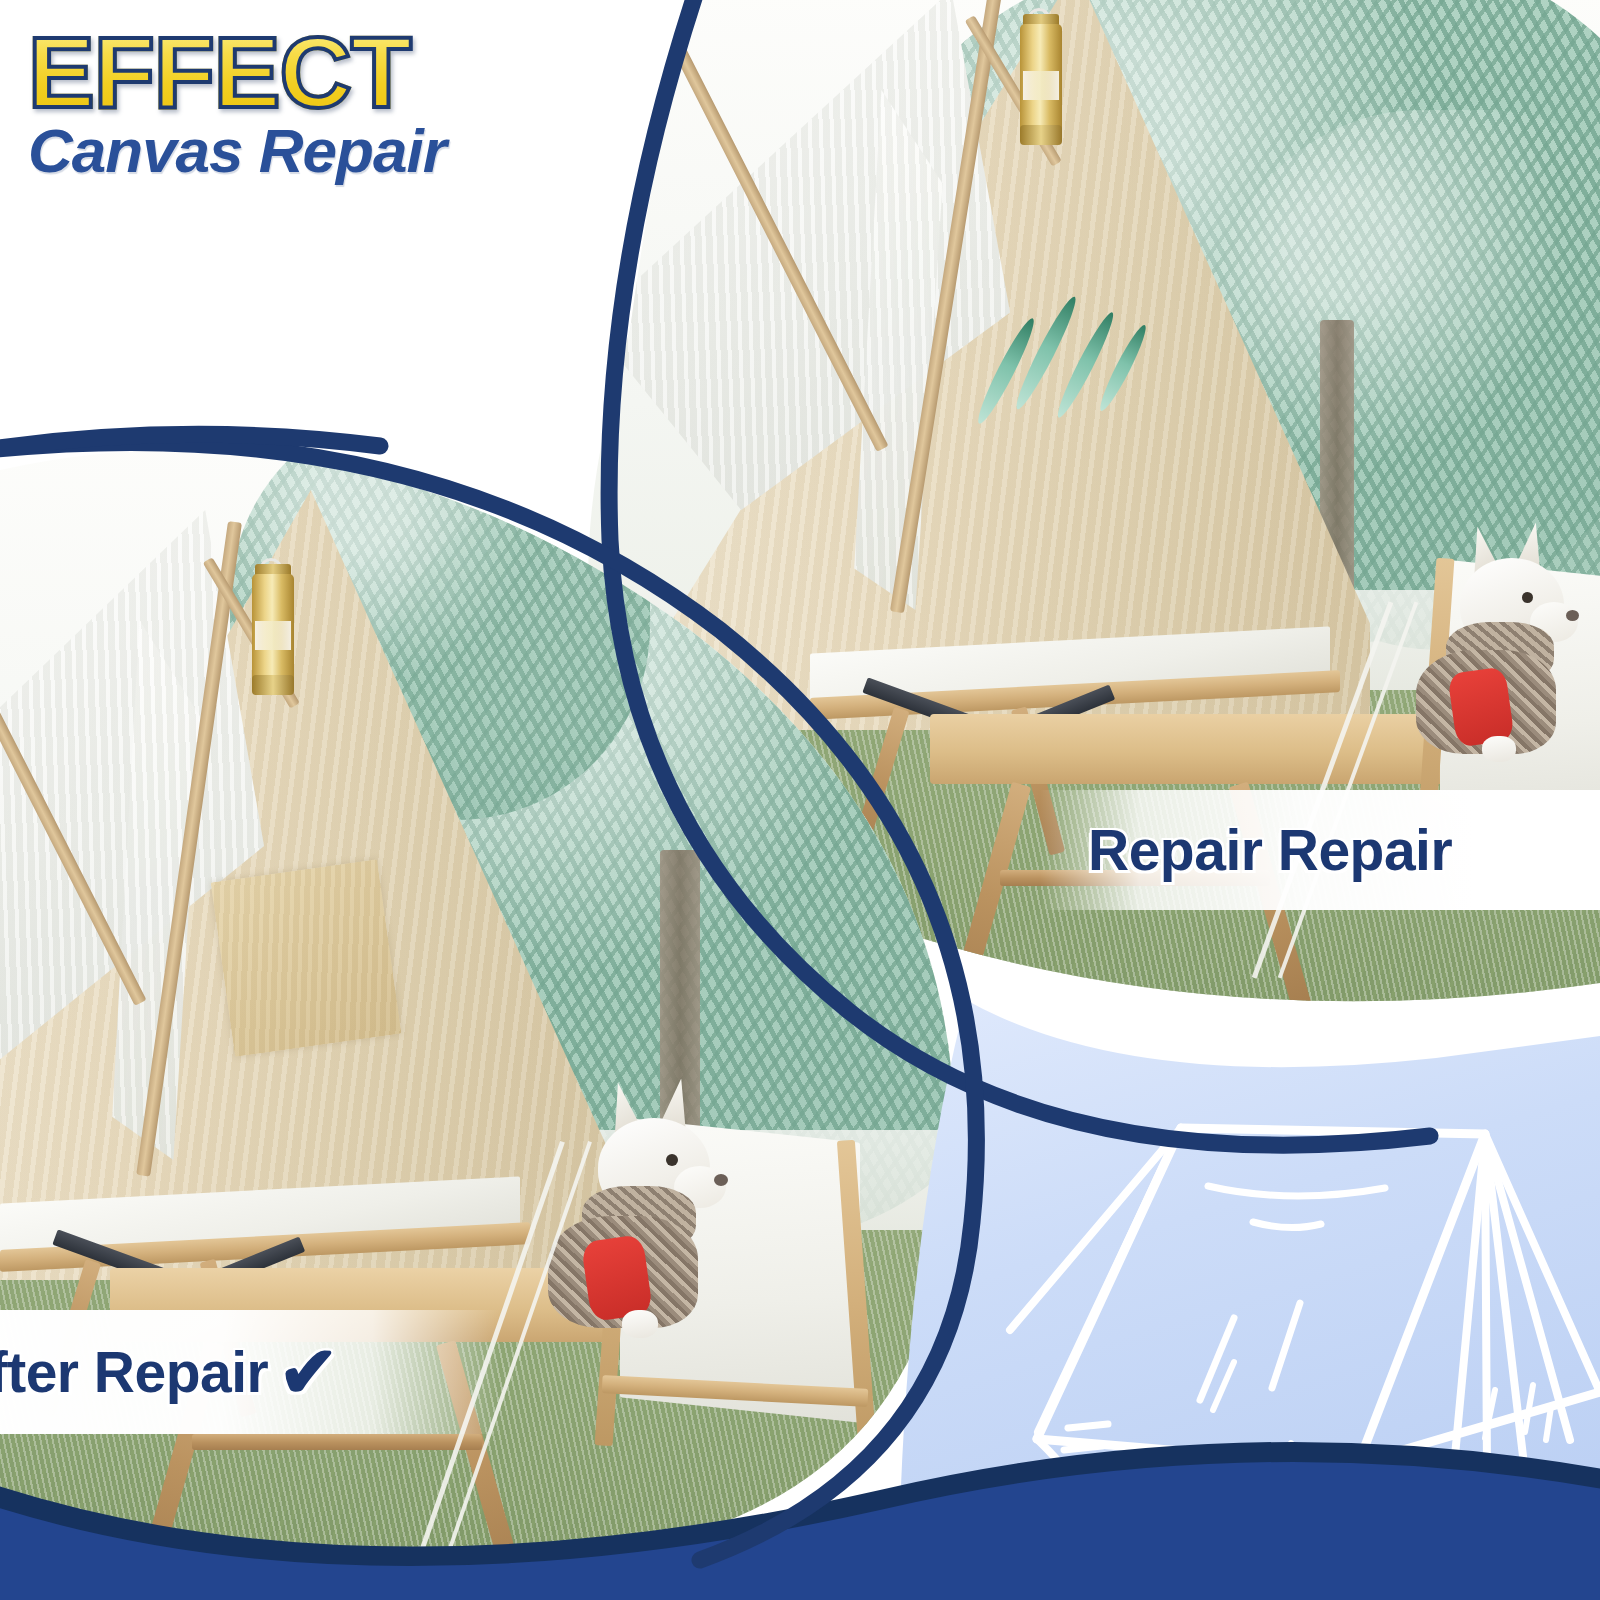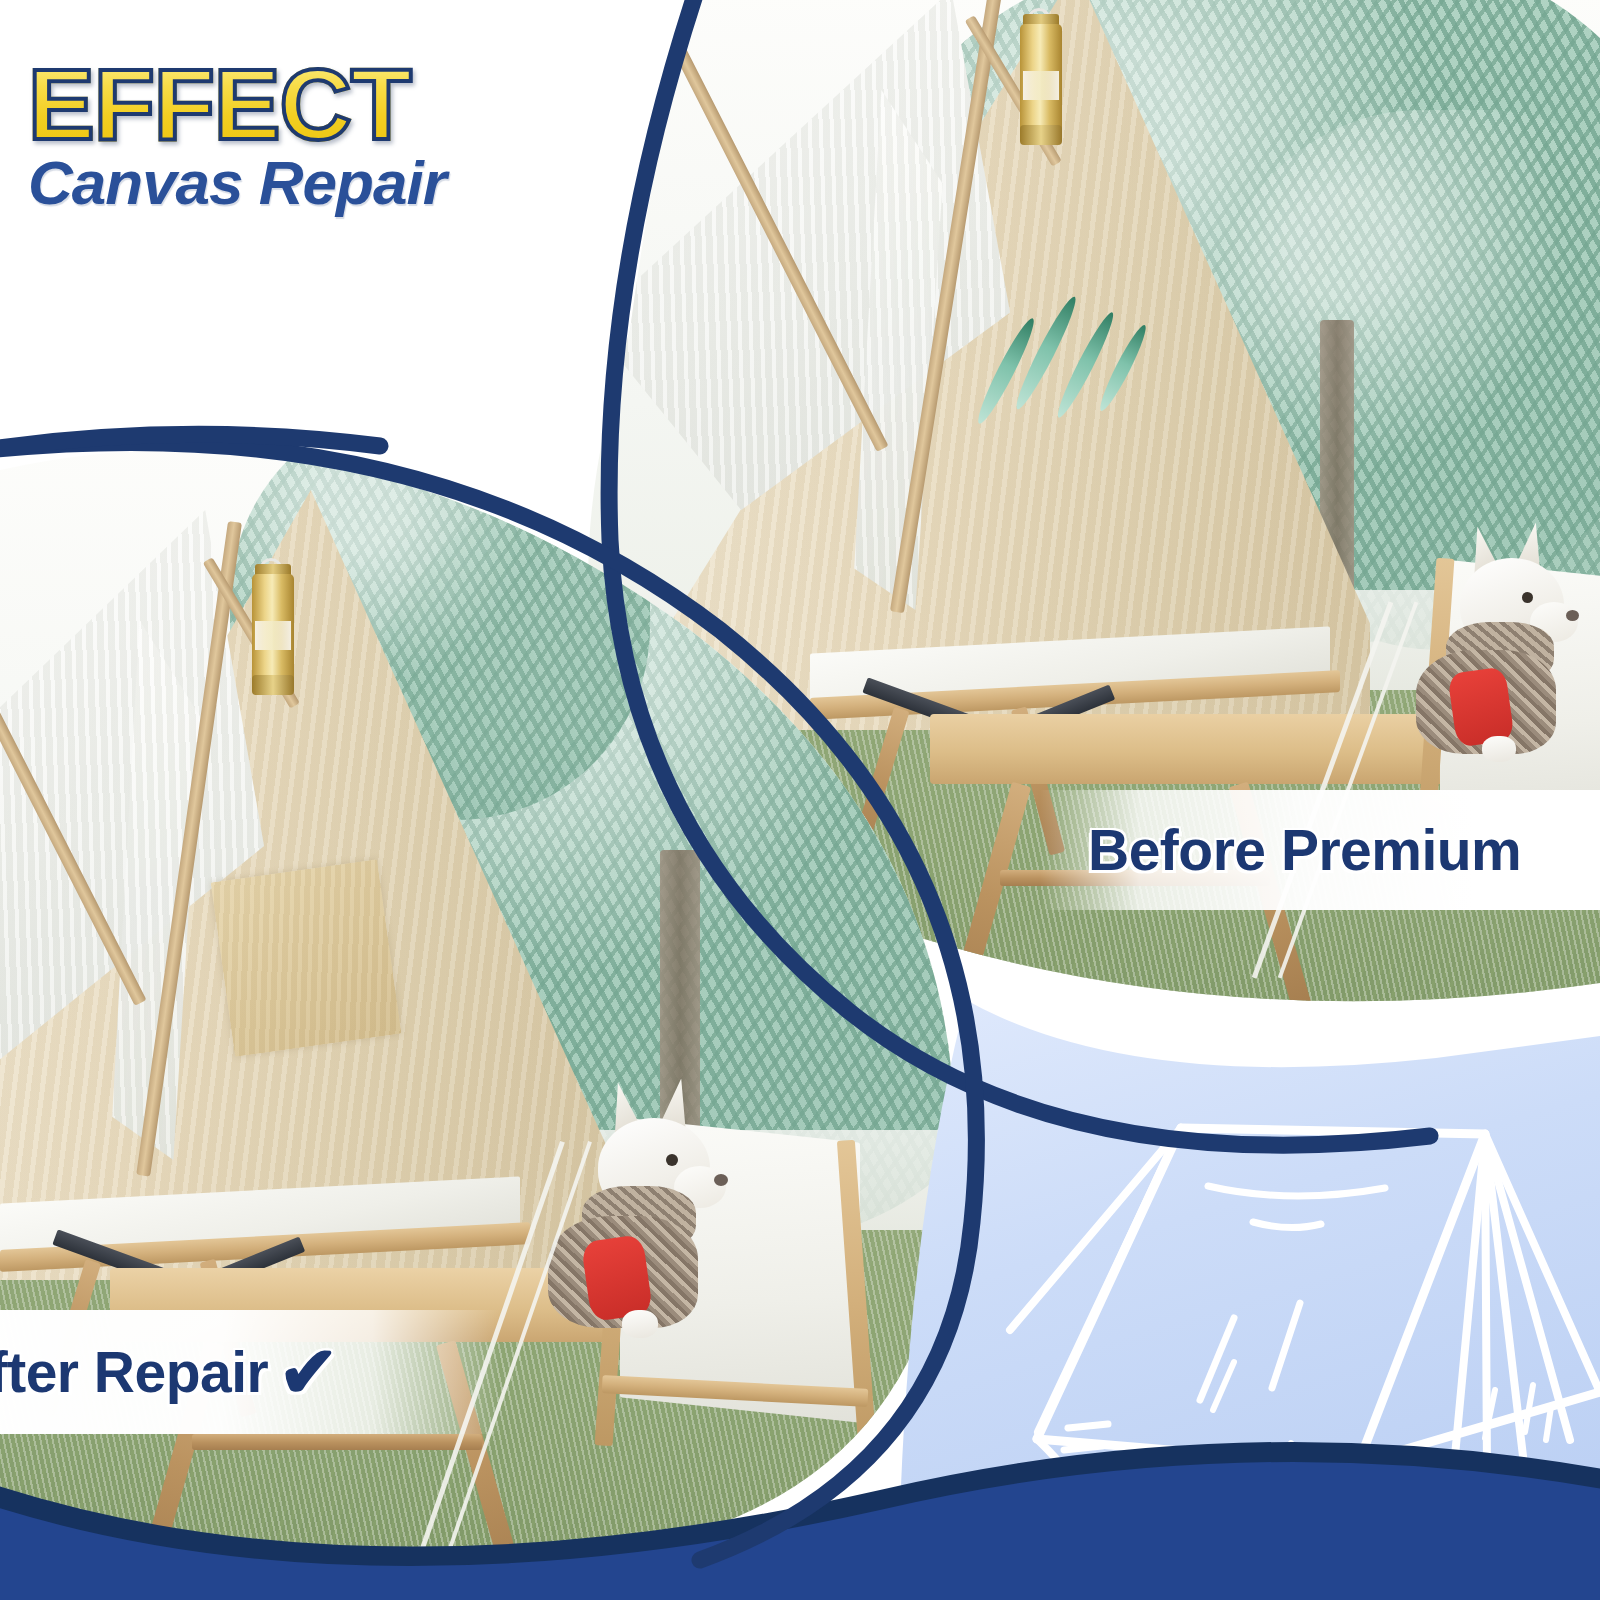--- a/index.html
+++ b/index.html
@@ -23,21 +23,20 @@
     filter:drop-shadow(2px 3px 2px rgba(20,40,80,.28));
   }
   .h-effect {
     font-size:100px; font-weight:bold; letter-spacing:-1px; line-height:1;
     background:linear-gradient(180deg,#fdf08a 0%,#f7dc48 32%,#f2cf22 62%,#ecc40f 100%);
     -webkit-background-clip:text; background-clip:text; color:transparent;
     -webkit-text-fill-color:transparent;
     paint-order:stroke fill;
     -webkit-text-stroke:4px #1e3a70;
     filter:drop-shadow(2px 3px 2px rgba(20,40,80,.3));
-    margin-top:32px;
   }
   .subline {
     margin-top:14px;
     font-size:62px; font-style:italic; font-weight:bold;
     color:#2a5099; line-height:1.12; letter-spacing:-1px;
     text-shadow:1px 2px 1px rgba(30,58,112,.18);
   }
 
   
   .photo { position:absolute; overflow:hidden; }
@@ -211,21 +210,21 @@
         <div class="harness" style="left:62px; top:140px; width:58px; height:74px; transform:rotate(-8deg);"></div>
         <div class="paw" style="left:92px; top:206px; width:34px; height:26px;"></div>
       </div>
 
       <div class="guyline" style="left:760px; top:600px; width:5px; height:400px; transform:rotate(20deg);"></div>
       <div class="guyline" style="left:786px; top:600px; width:4px; height:400px; transform:rotate(20deg);"></div>
     </div>
 
     <div class="label-band" style="left:480px; top:800px; width:620px; height:120px; padding-left:48px;">
       <div class="bandbg" style="background:linear-gradient(90deg, rgba(255,255,255,0) 0%, rgba(255,255,255,.82) 16%, rgba(255,255,255,.97) 42%, #ffffff 70%);"></div>
-      <span class="label-text">Before Premium</span>
+      <span class="label-text">Repair Repair</span>
     </div>
   </div>
 
   <div class="photo" id="panel-after" style="left:-70px; top:430px; width:1110px; height:1130px;
               clip-path: path('M 70 40 Q 430 -40 760 200 Q 1060 430 1020 790 Q 980 1100 620 1130 L 0 1130 L 0 60 Z');">
     <div class="scene">
       <div class="sky"></div>
       <div class="tree" style="left:420px; top:30px; width:700px; height:780px; border-radius:42% 46% 40% 48%;"></div>
       <div class="tree" style="left:300px; top:-30px; width:420px; height:420px; border-radius:48% 40% 46% 42%; opacity:.9;"></div>
       <div class="trunk" style="left:730px; top:420px; width:40px; height:380px;"></div>

